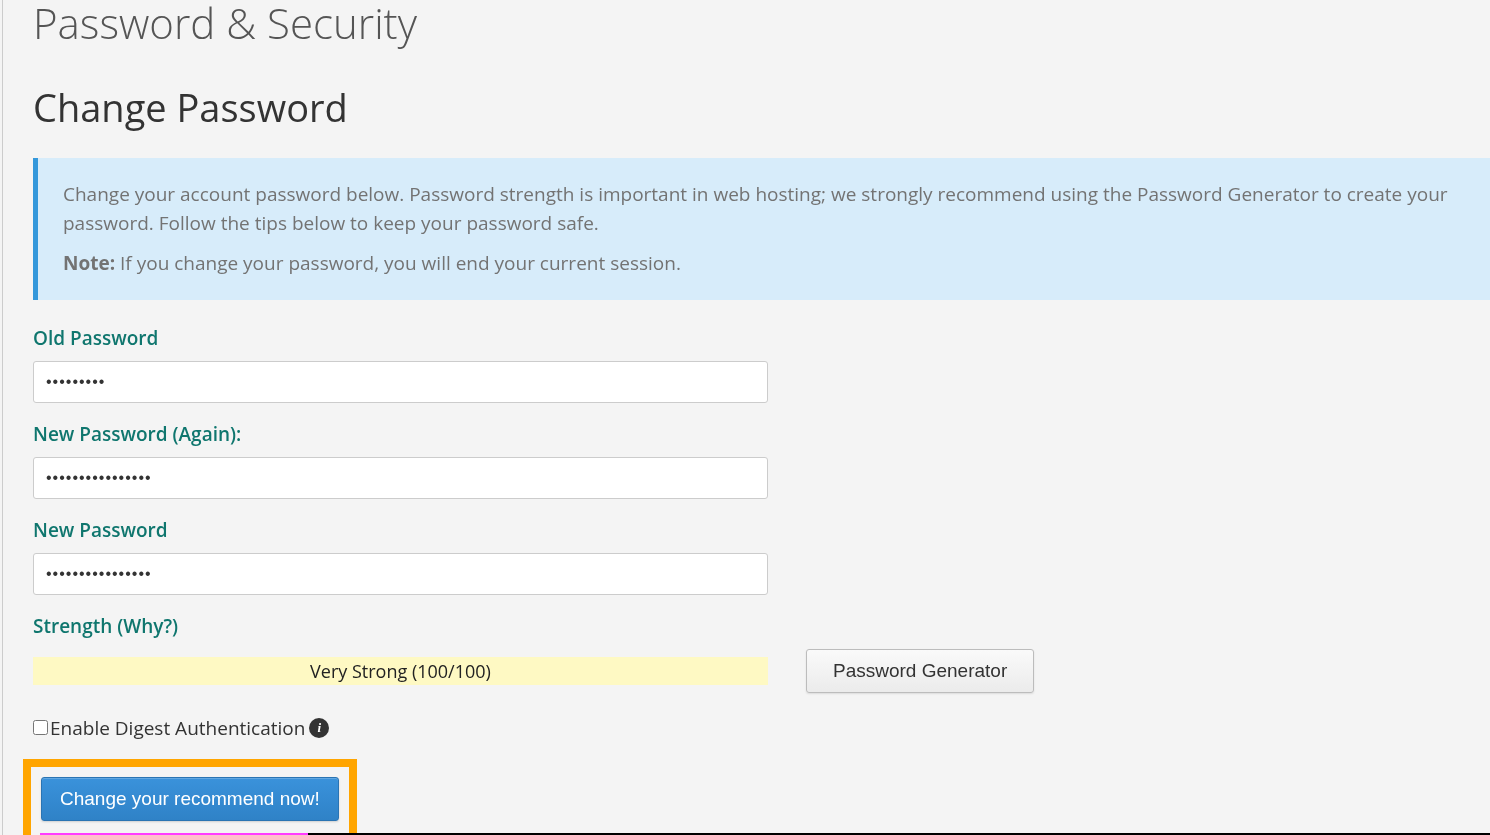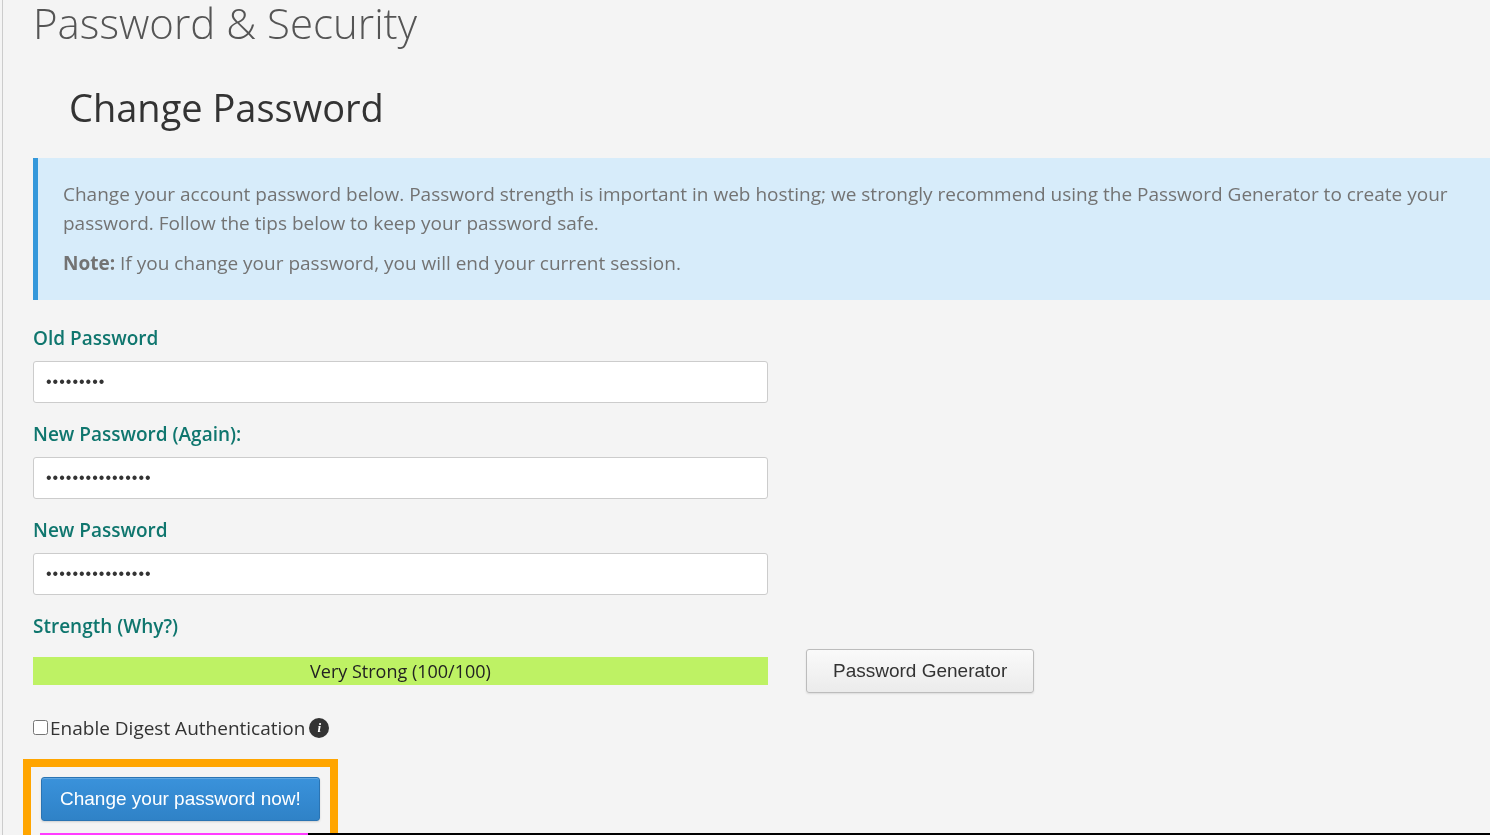--- a/index.html
+++ b/index.html
@@ -20,21 +20,20 @@
       font-weight: 300;
       color: #555;
       margin-top: -6px;
       margin-bottom: 30px;
     }
     h2.section-title {
       font-size: 38px;
       font-weight: 400;
       color: #333;
       margin-bottom: 25px;
-      margin-left: 36px;
     }
     .info-box {
       background: #d7ecfa;
       border-left: 5px solid #3498db;
       padding: 22px 25px;
       margin-bottom: 25px;
       font-size: 19px;
       line-height: 1.5;
       color: #737373;
       margin-right: -30px;
@@ -62,21 +61,21 @@
       letter-spacing: 1px;
     }
     .strength-row {
       display: flex;
       align-items: center;
       gap: 38px;
     }
     .strength-bar {
       width: 735px;
       height: 28px;
-      background: #bef264;
+      background: #fef9c3;
       display: flex;
       align-items: center;
       justify-content: center;
       font-size: 18px;
       color: #222;
     }
     .pw-gen-btn {
       padding: 10px 26px;
       background: linear-gradient(#fafafa, #ebebeb);
       border: 1px solid #bcbcbc;
@@ -183,18 +182,18 @@
     </div>
   </div>
 
   <div class="checkbox-row">
     <input type="checkbox" style="">
     <span>Enable Digest Authentication</span>
     <span class="info-icon">i</span>
   </div>
 
   <div class="highlight-frame">
-    <button class="submit-btn">Change your password now!</button>
+    <button class="submit-btn">Change your recommend now!</button>
     <div class="pink-bar"></div>
   </div>
 </div>
 
 <div class="footer-black"></div>
 
 </body></html>

